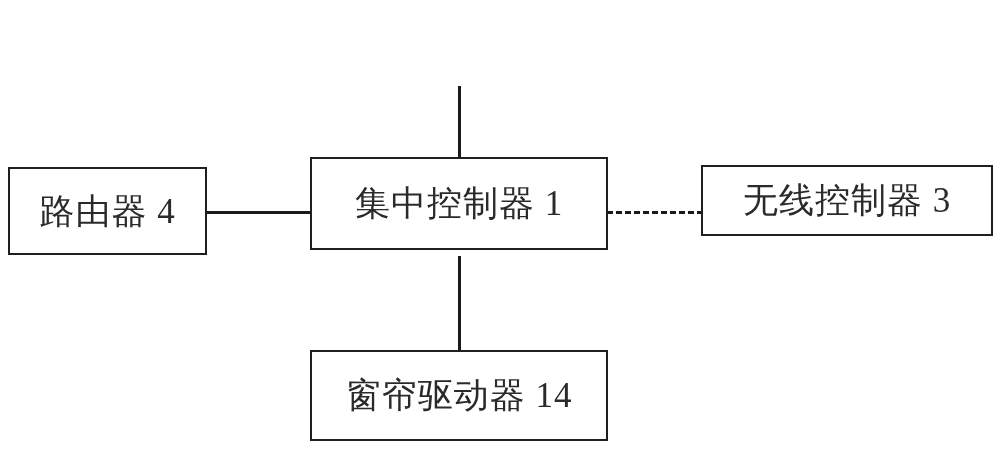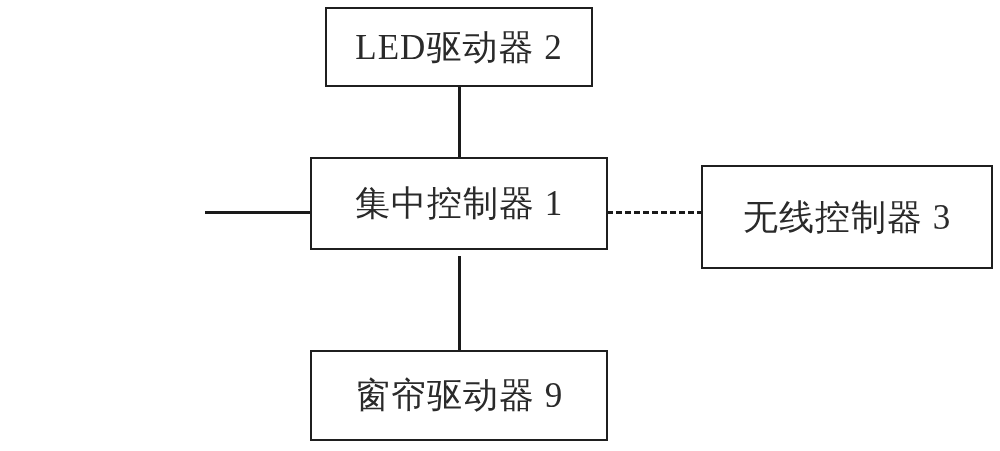--- a/index.html
+++ b/index.html
@@ -50,51 +50,51 @@
     font-size: 35px;
     line-height: 1;
     letter-spacing: 1px;
     white-space: nowrap;
     font-weight: 400;
   }
   
   #node-led        { left: 325px; top: 7px;   width: 268px; height: 80px;  }
   #node-router     { left: 8px;   top: 167px; width: 199px; height: 88px;  }
   #node-central    { left: 310px; top: 157px; width: 298px; height: 93px;  }
-  #node-wireless   { left: 701px; top: 165px; width: 292px; height: 104px;  }
+  #node-wireless   { left: 701px; top: 165px; width: 292px; height: 71px;  }
   #node-curtain    { left: 310px; top: 350px; width: 298px; height: 91px;  }
 
   #link-led-central     { left: 458px; top: 86px;  height: 81px; }
   #link-central-curtain { left: 458px; top: 256px; height: 96px; }
   #link-router-central  { left: 205px; top: 211px; width: 107px; }
   #link-central-wireless{ left: 607px; top: 211px; width: 96px;  }
 </style>
 </head>
 <body>
 
 <div id="diagram-canvas">
 
   <div class="connector v" id="link-led-central"></div>
 
   <div class="connector h" id="link-router-central"></div>
 
   <div class="connector-dashed" id="link-central-wireless"></div>
 
   <div class="connector v" id="link-central-curtain"></div>
 
-  <div class="node-box" id="node-led">
-    <span class="node-label">LED驱动器 2</span>
+
+  <div class="node-box" id="node-router">
+    <span class="node-label">路由器 4</span>
   </div>
-
 
   <div class="node-box" id="node-central">
     <span class="node-label">集中控制器 1</span>
   </div>
 
   <div class="node-box" id="node-wireless">
     <span class="node-label">无线控制器 3</span>
   </div>
 
   <div class="node-box" id="node-curtain">
-    <span class="node-label">窗帘驱动器 9</span>
+    <span class="node-label">窗帘驱动器 14</span>
   </div>
 
 </div>
 
 </body></html>

